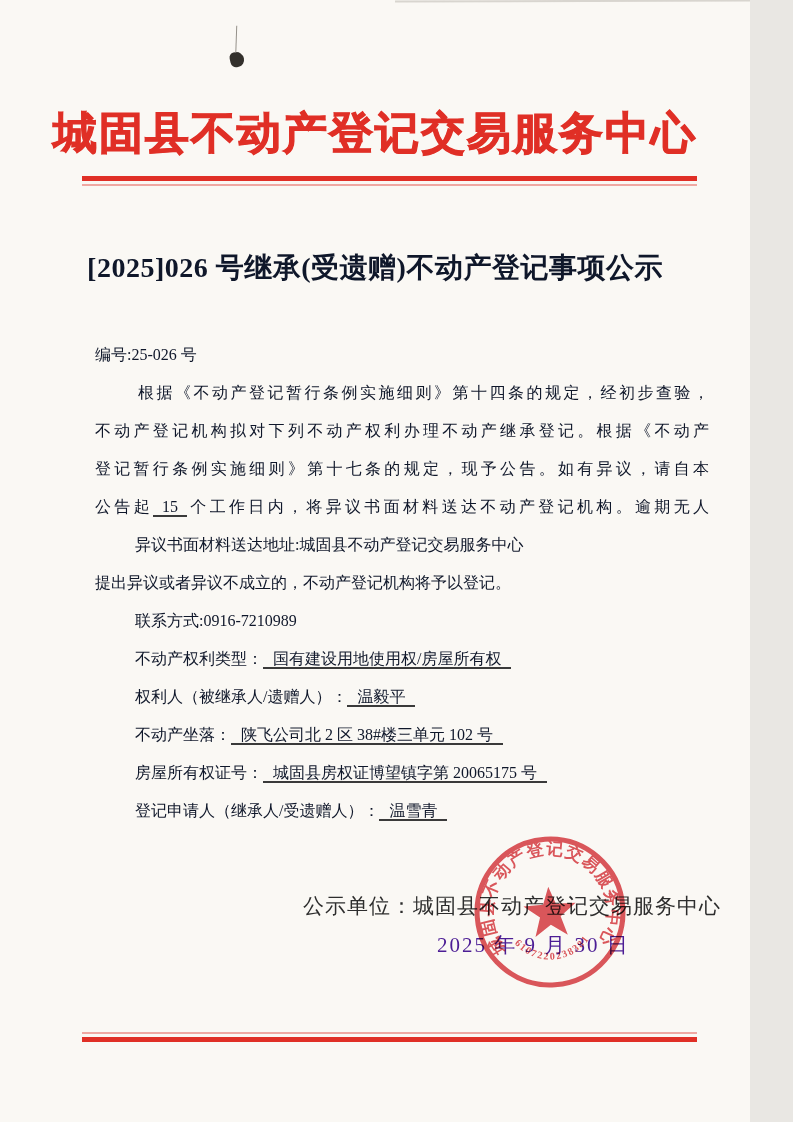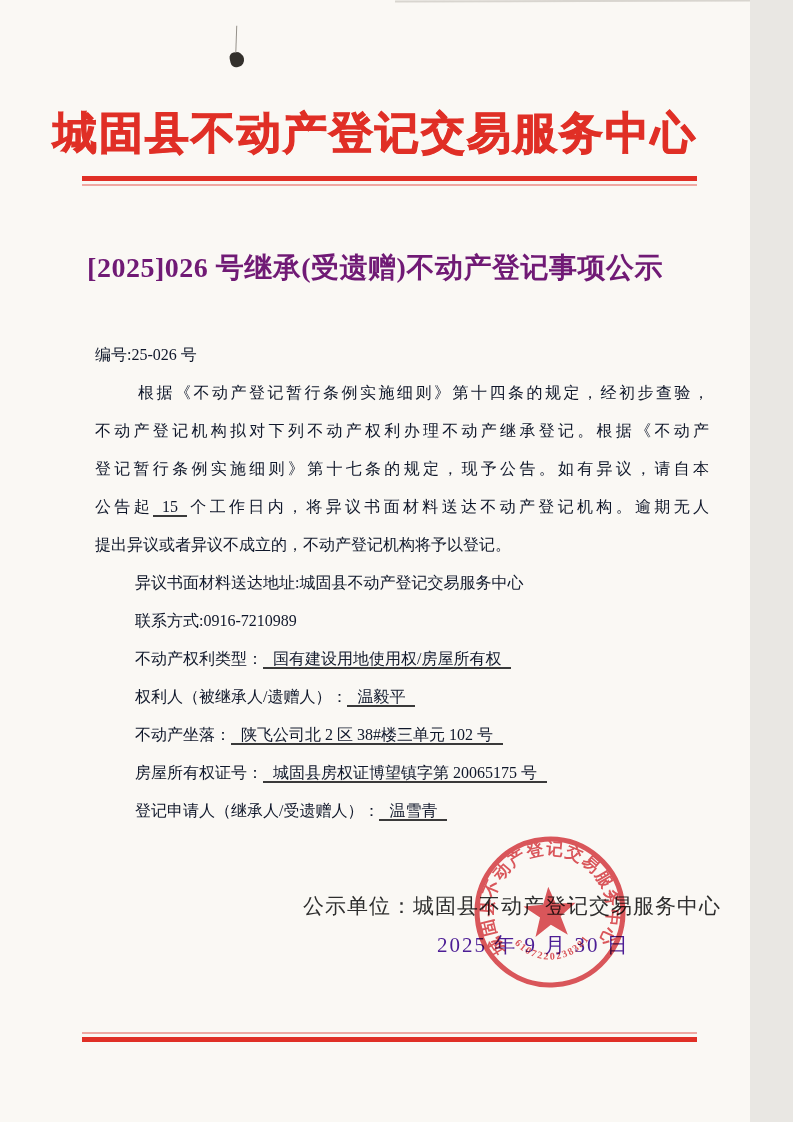--- a/index.html
+++ b/index.html
@@ -40,21 +40,21 @@
   .rule-thick { height: 5px; background: #e02f26; }
   .rule-thin  { height: 2px; background: #efa8a2; }
   .hdr-thick { top: 176px; }
   .hdr-thin  { top: 184px; }
   .ftr-thin  { top: 1032px; }
   .ftr-thick { top: 1037px; }
   
   .doc-title {
     position: absolute; top: 249px; left: 0; right: 0;
     text-align: center;
-    font-size: 28px; font-weight: bold; color: #701a75;
+    font-size: 28px; font-weight: bold; color: #0f172a;
     letter-spacing: 0.5px;
   }
   
   .content {
     position: absolute; left: 95px; top: 336px; width: 614px;
     font-size: 16px; color: #0f172a;
   }
   .line { height: 38px; line-height: 38px; white-space: nowrap; }
   .line.j { text-align: justify; text-align-last: justify; white-space: normal; }
   .indent2 { text-indent: 43px; }
@@ -95,23 +95,23 @@
   <div class="rule rule-thin hdr-thin"></div>
 
   <div class="doc-title">[2025]026 号继承(受遗赠)不动产登记事项公示</div>
 
   <div class="content">
     <div class="line">编号:25-026 号</div>
     <div class="line j indent2">根据《不动产登记暂行条例实施细则》第十四条的规定，经初步查验，</div>
     <div class="line j">不动产登记机构拟对下列不动产权利办理不动产继承登记。根据《不动产</div>
     <div class="line j">登记暂行条例实施细则》第十七条的规定，现予公告。如有异议，请自本</div>
     <div class="line j"><span>公告起</span><span class="days">15</span><span>个工作日内，将异议书面材料送达不动产登记机构。逾期无人</span></div>
+    <div class="line field"><span>异议书面材料送达地址:</span><span>城固县不动产登记交易服务中心</span></div>
+
     <div class="line">提出异议或者异议不成立的，不动产登记机构将予以登记。</div>
-
-    <div class="line field"><span>异议书面材料送达地址:</span><span>城固县不动产登记交易服务中心</span></div>
     <div class="line field"><span>联系方式:</span><span>0916-7210989</span></div>
     <div class="line field"><span>不动产权利类型：</span><span class="u">国有建设用地使用权/房屋所有权</span></div>
     <div class="line field"><span>权利人（被继承人/遗赠人）：</span><span class="u">温毅平</span></div>
     <div class="line field"><span>不动产坐落：</span><span class="u">陕飞公司北 2 区 38#楼三单元 102 号</span></div>
     <div class="line field"><span>房屋所有权证号：</span><span class="u">城固县房权证博望镇字第 20065175 号</span></div>
     <div class="line field"><span>登记申请人（继承人/受遗赠人）：</span><span class="u">温雪青</span></div>
   </div>
 
   <div class="publisher">公示单位：城固县不动产登记交易服务中心</div>
   <div class="pub-date">2025 年 9 月 30 日</div>

